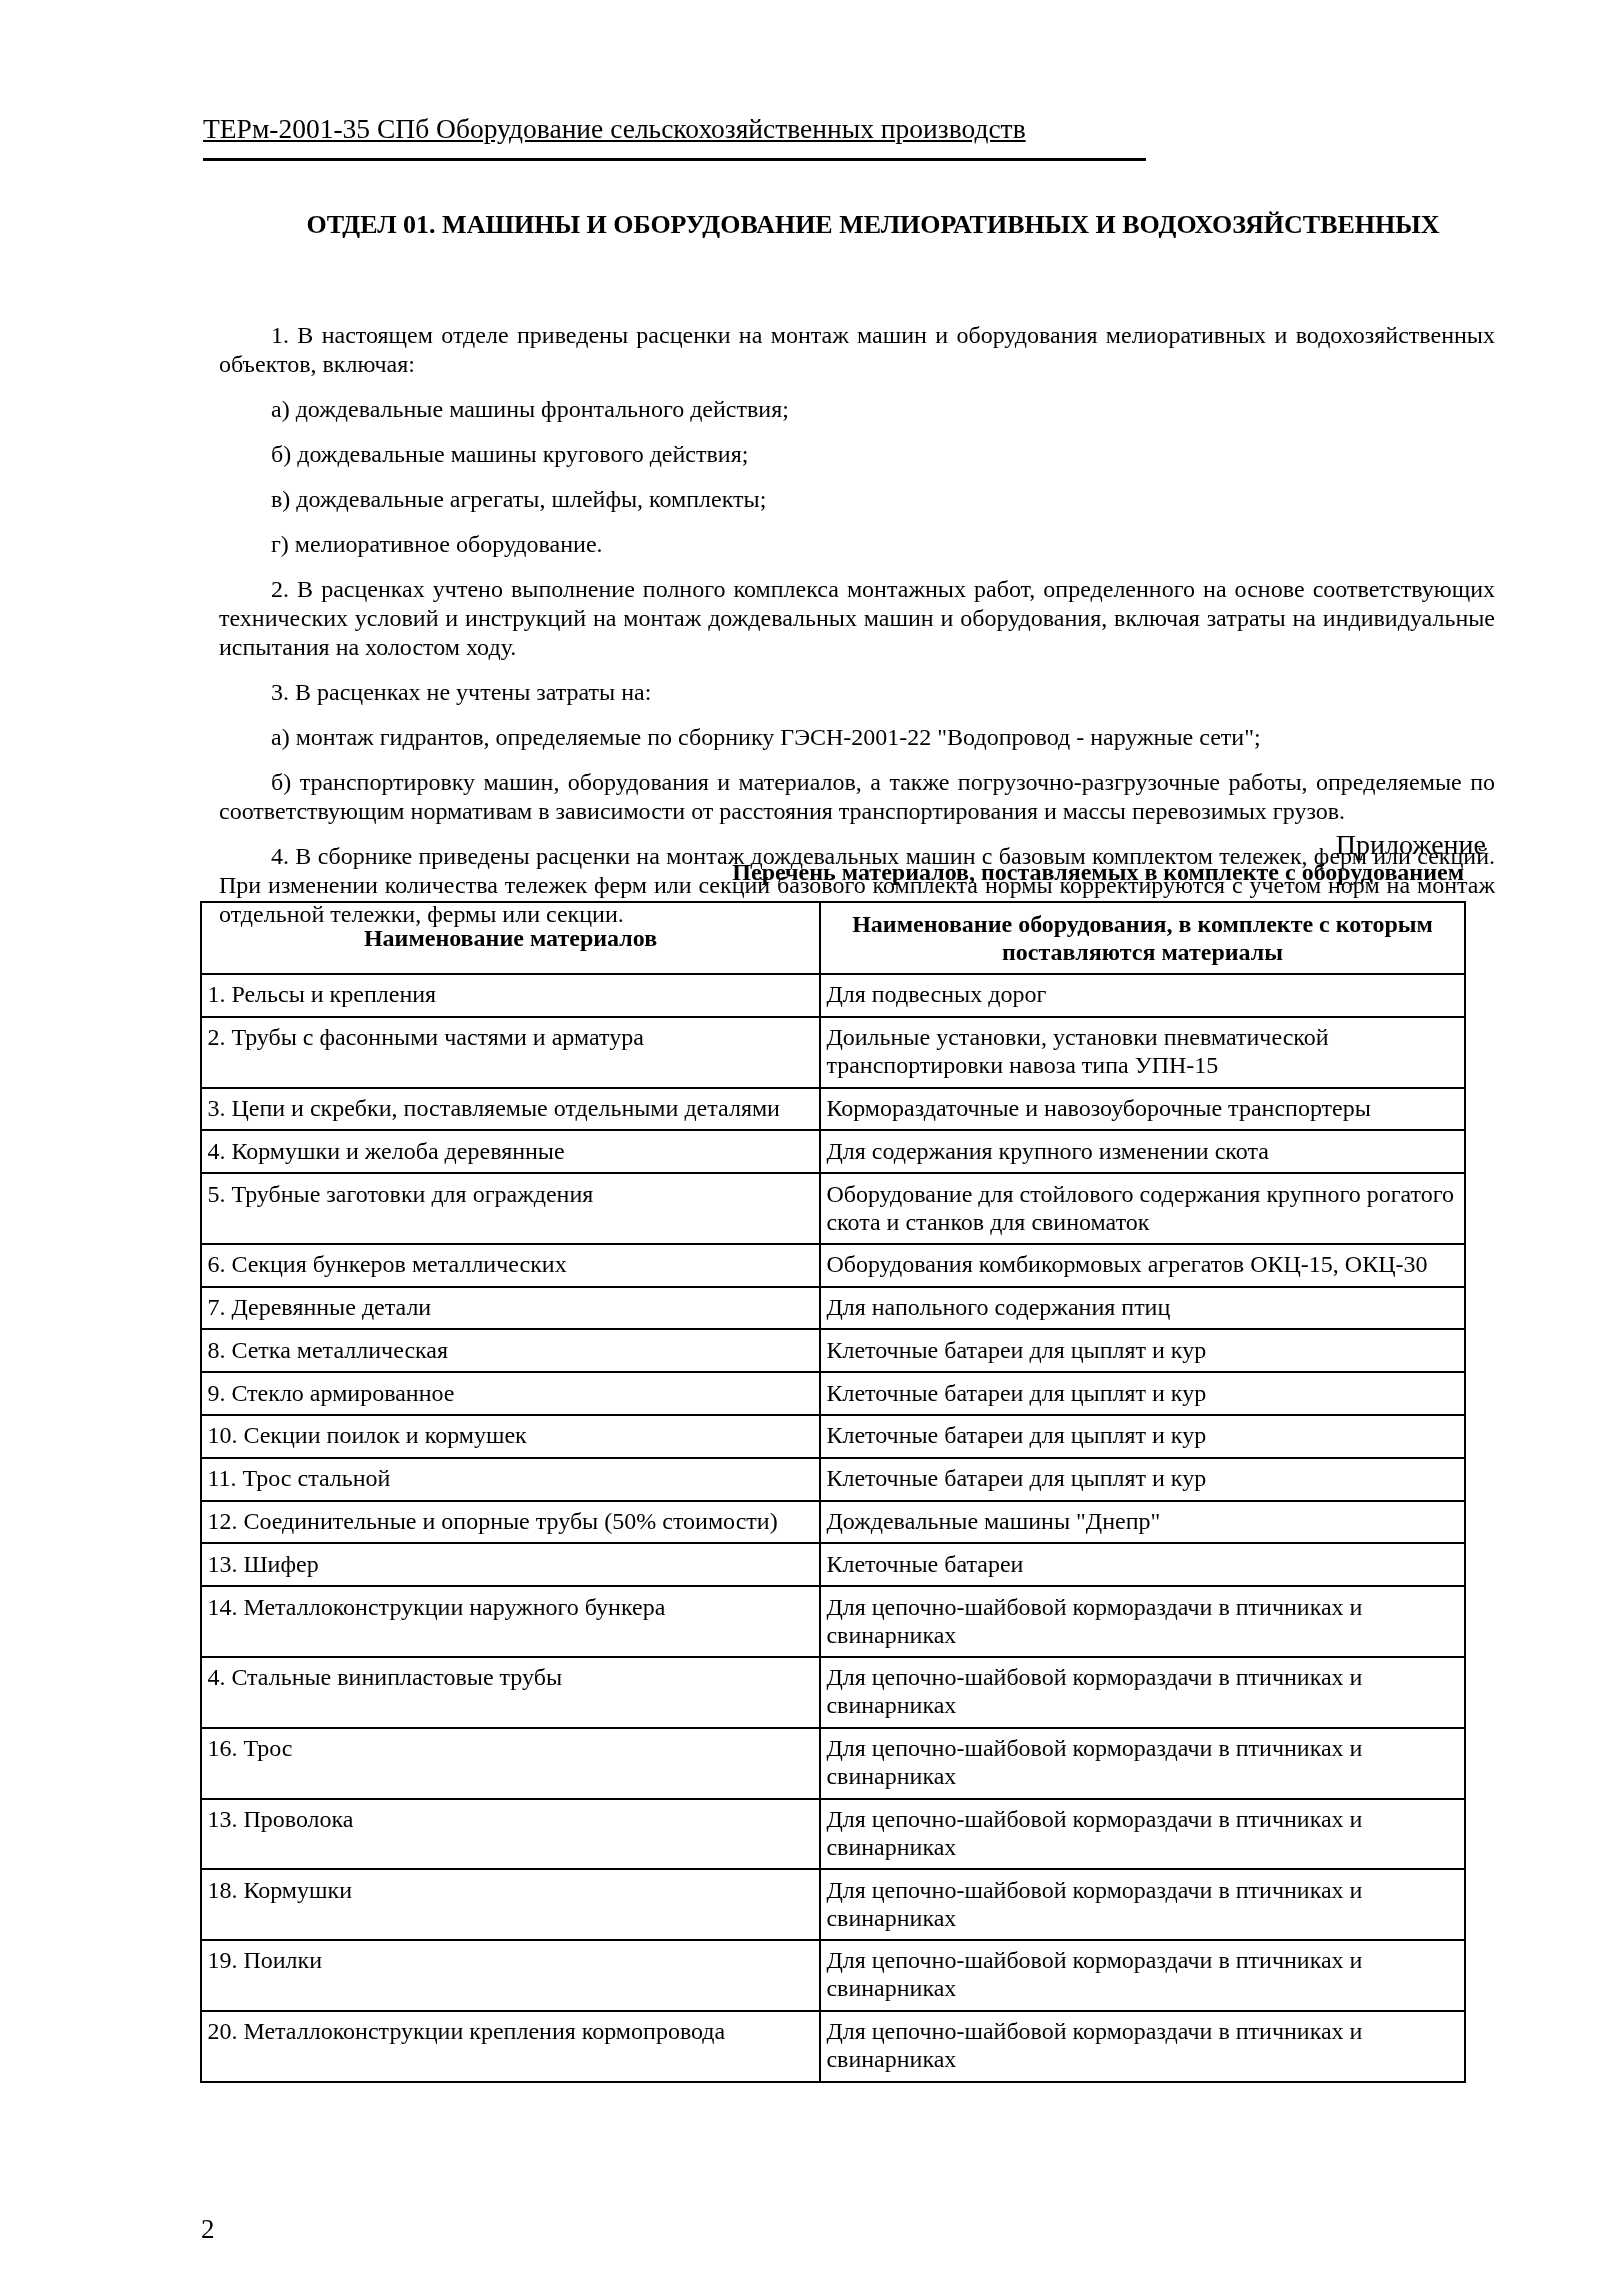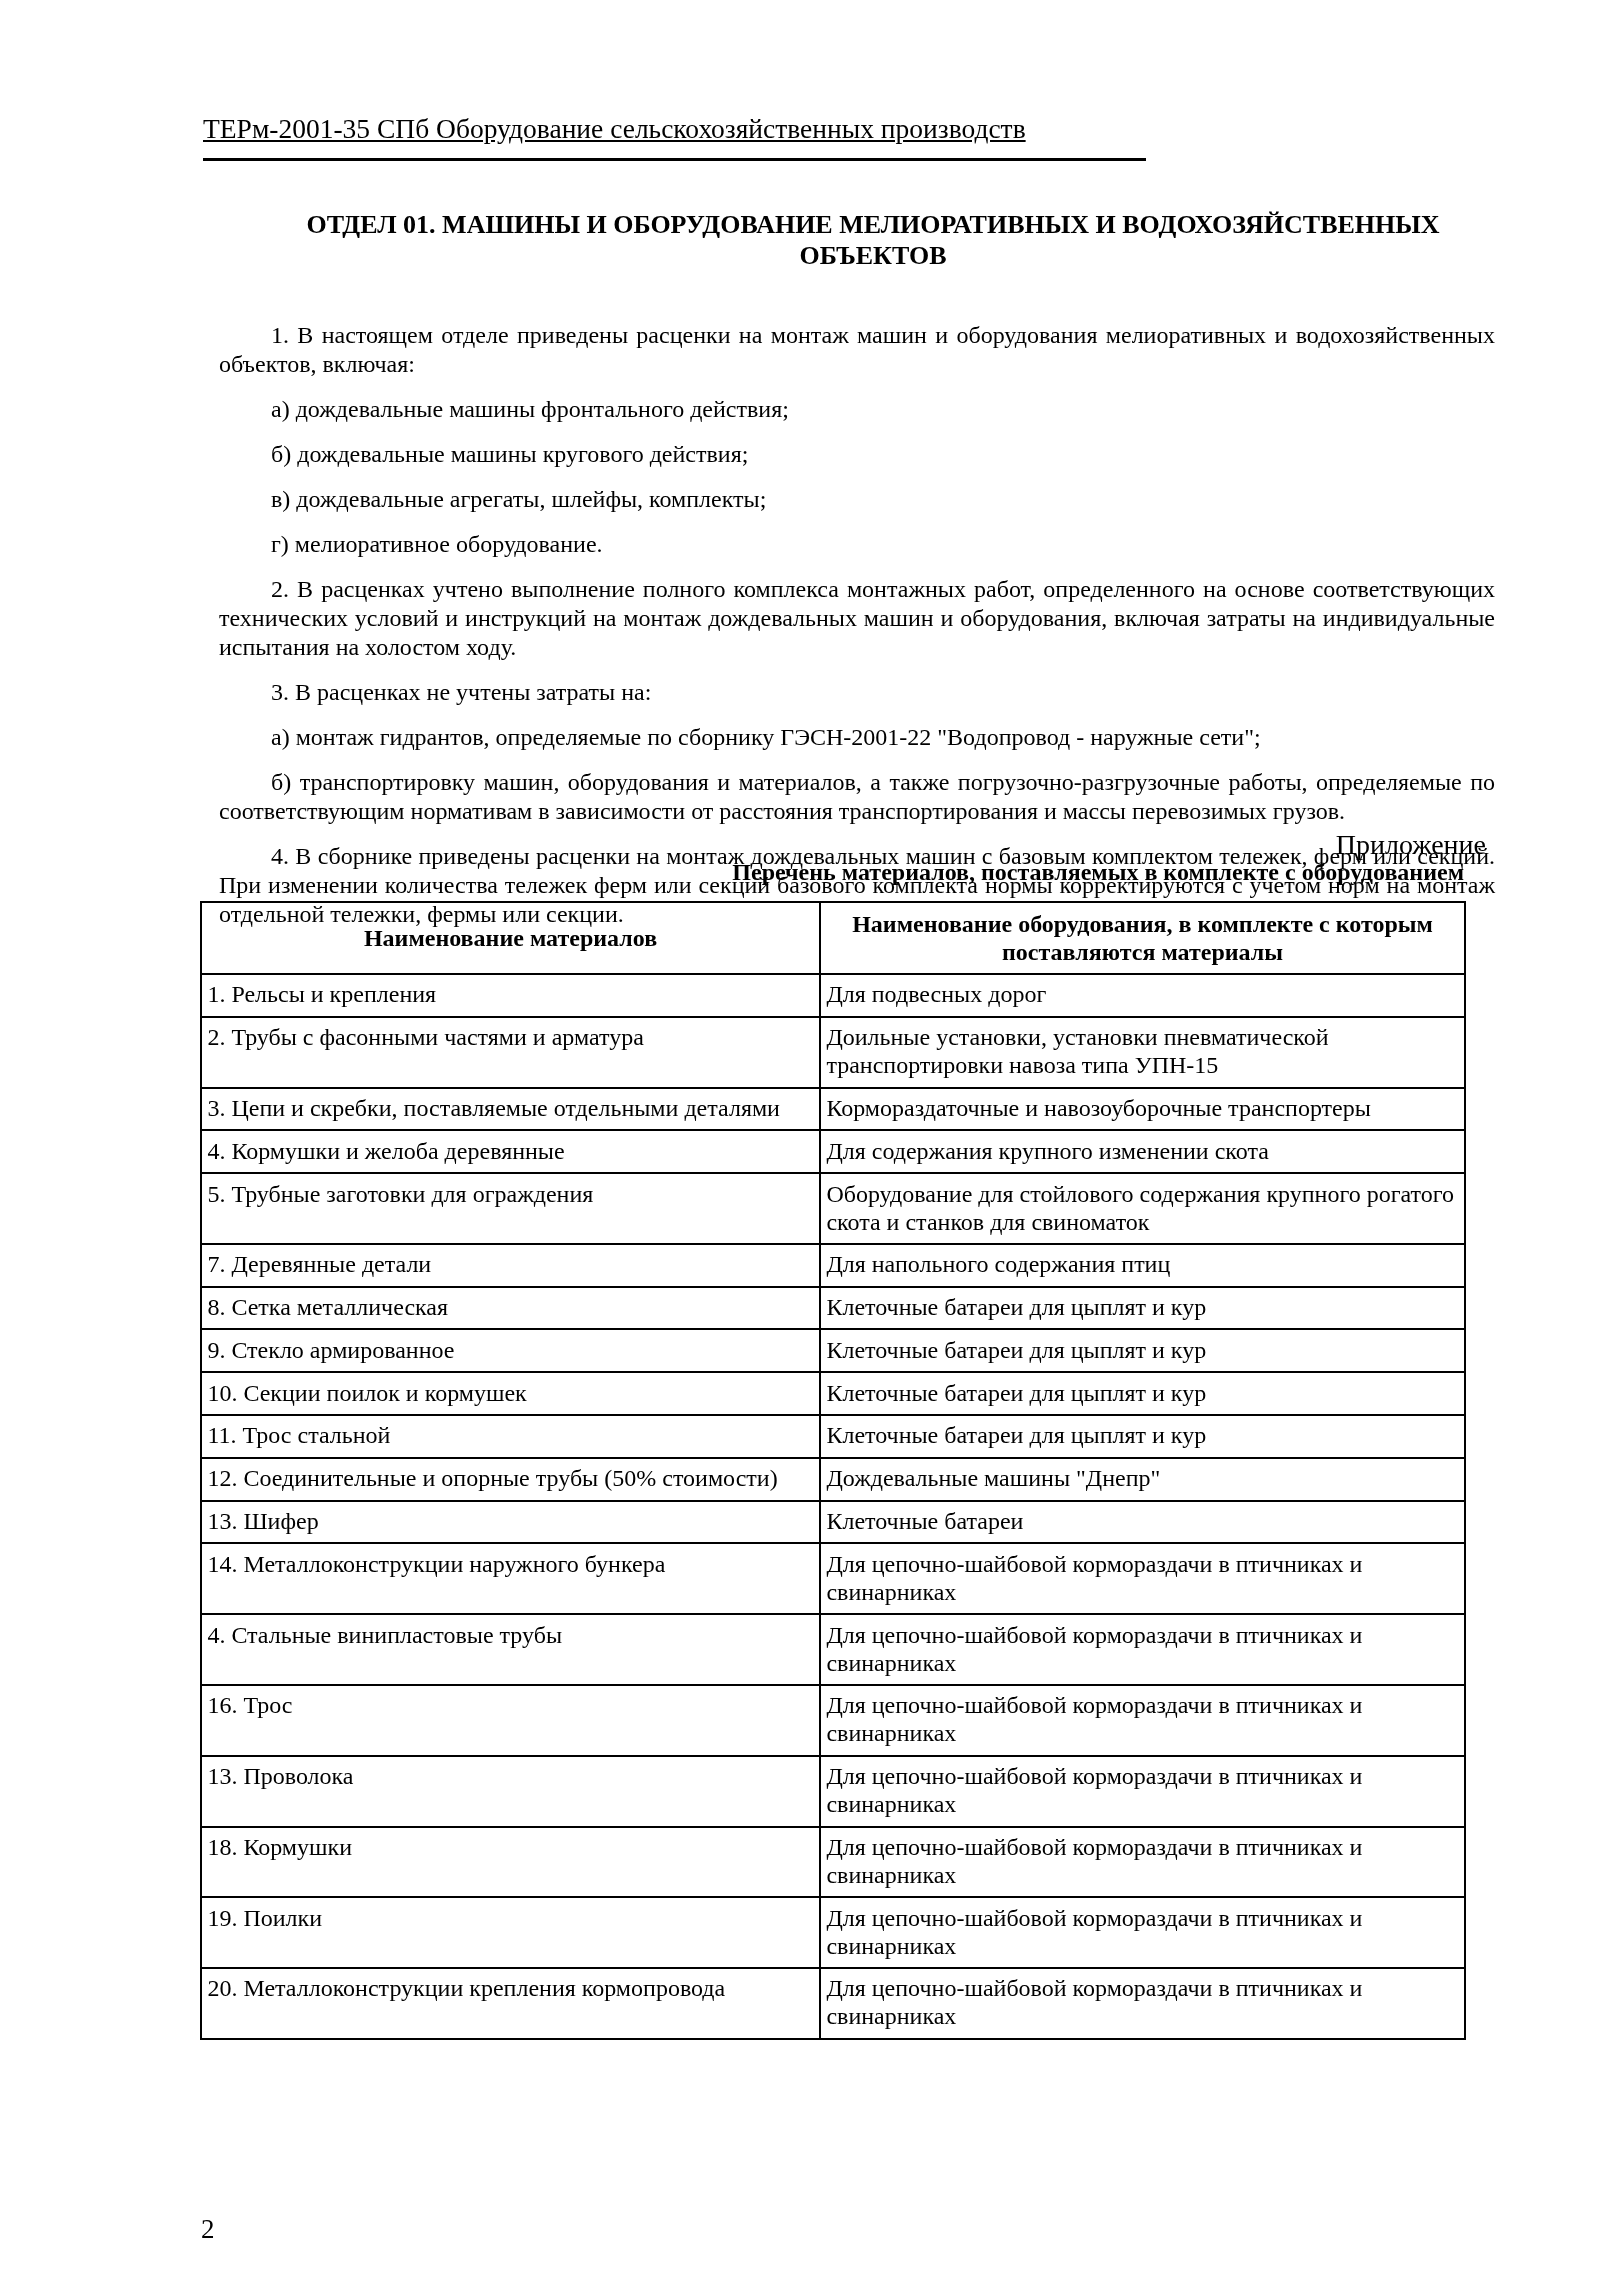--- a/index.html
+++ b/index.html
@@ -34,21 +34,20 @@
   #page-number { left: 201px; top: 2214px; font-size: 27px; line-height: 31px; }
 </style>
 </head>
 <body>
 
 <div id="running-header" class="abs">ТЕРм-2001-35 СПб Оборудование сельскохозяйственных производств</div>
 <div id="header-rule" class="abs"></div>
 
 <div id="section-title" class="abs">
   <div>ОТДЕЛ 01. МАШИНЫ И ОБОРУДОВАНИЕ МЕЛИОРАТИВНЫХ И ВОДОХОЗЯЙСТВЕННЫХ</div>
-  <div>ОБЪЕКТОВ</div>
 </div>
 
 <div id="intro" class="abs">
   <p class="ind">1. В настоящем отделе приведены расценки на монтаж машин и оборудования мелиоративных и водохозяйственных объектов, включая:</p>
   <p class="ind">а) дождевальные машины фронтального действия;</p>
   <p class="ind">б) дождевальные машины кругового действия;</p>
   <p class="ind">в) дождевальные агрегаты, шлейфы, комплекты;</p>
   <p class="ind">г) мелиоративное оборудование.</p>
   <p class="ind">2. В расценках учтено выполнение полного комплекса монтажных работ, определенного на основе соответствующих технических условий и инструкций на монтаж дождевальных машин и оборудования, включая затраты на индивидуальные испытания на холостом ходу.</p>
   <p class="ind">3. В расценках  не учтены затраты на:</p>
@@ -84,20 +83,24 @@
         <td>3. Цепи и скребки, поставляемые отдельными деталями</td>
         <td>Кормораздаточные и навозоуборочные транспортеры</td>
       </tr>
       <tr>
         <td>4. Кормушки и желоба деревянные</td>
         <td>Для содержания крупного изменении скота</td>
       </tr>
       <tr>
         <td>5. Трубные заготовки для ограждения</td>
         <td>Оборудование для стойлового содержания крупного рогатого скота и станков для свиноматок</td>
+      </tr>
+      <tr>
+        <td>6. Секция бункеров металлических</td>
+        <td>Оборудования комбикормовых агрегатов ОКЦ-15, ОКЦ-30</td>
       </tr>
       <tr>
         <td>7. Деревянные детали</td>
         <td>Для напольного содержания птиц</td>
       </tr>
       <tr>
         <td>8. Сетка металлическая</td>
         <td>Клеточные батареи для цыплят и кур</td>
       </tr>
       <tr>

